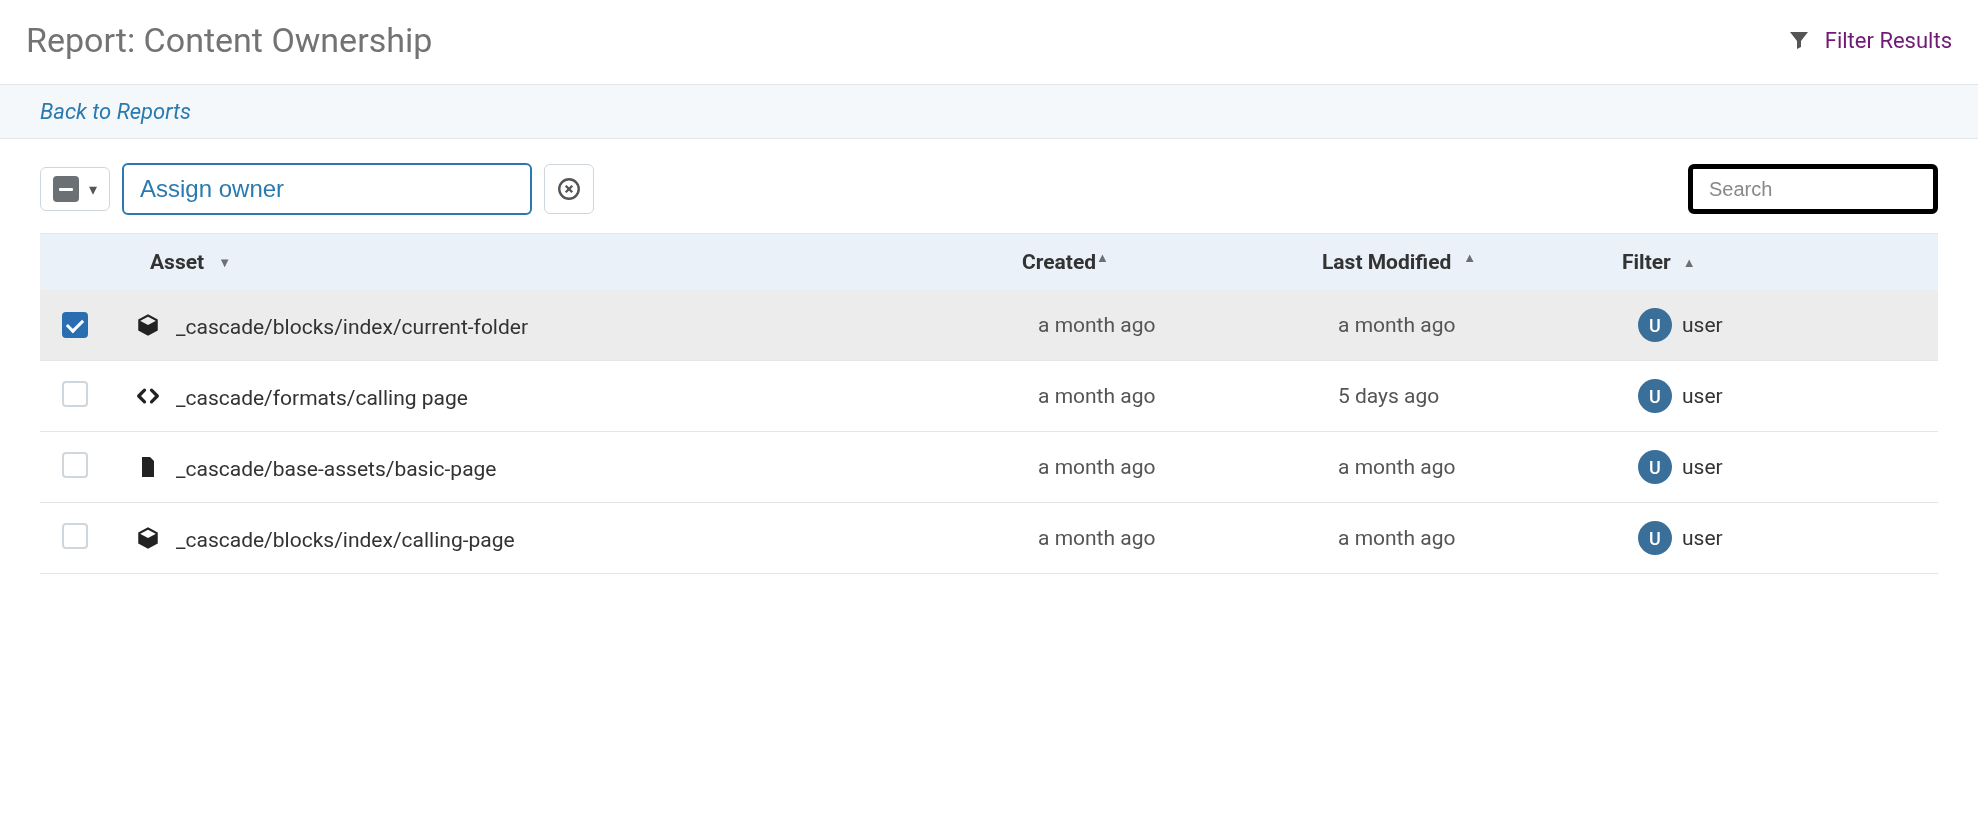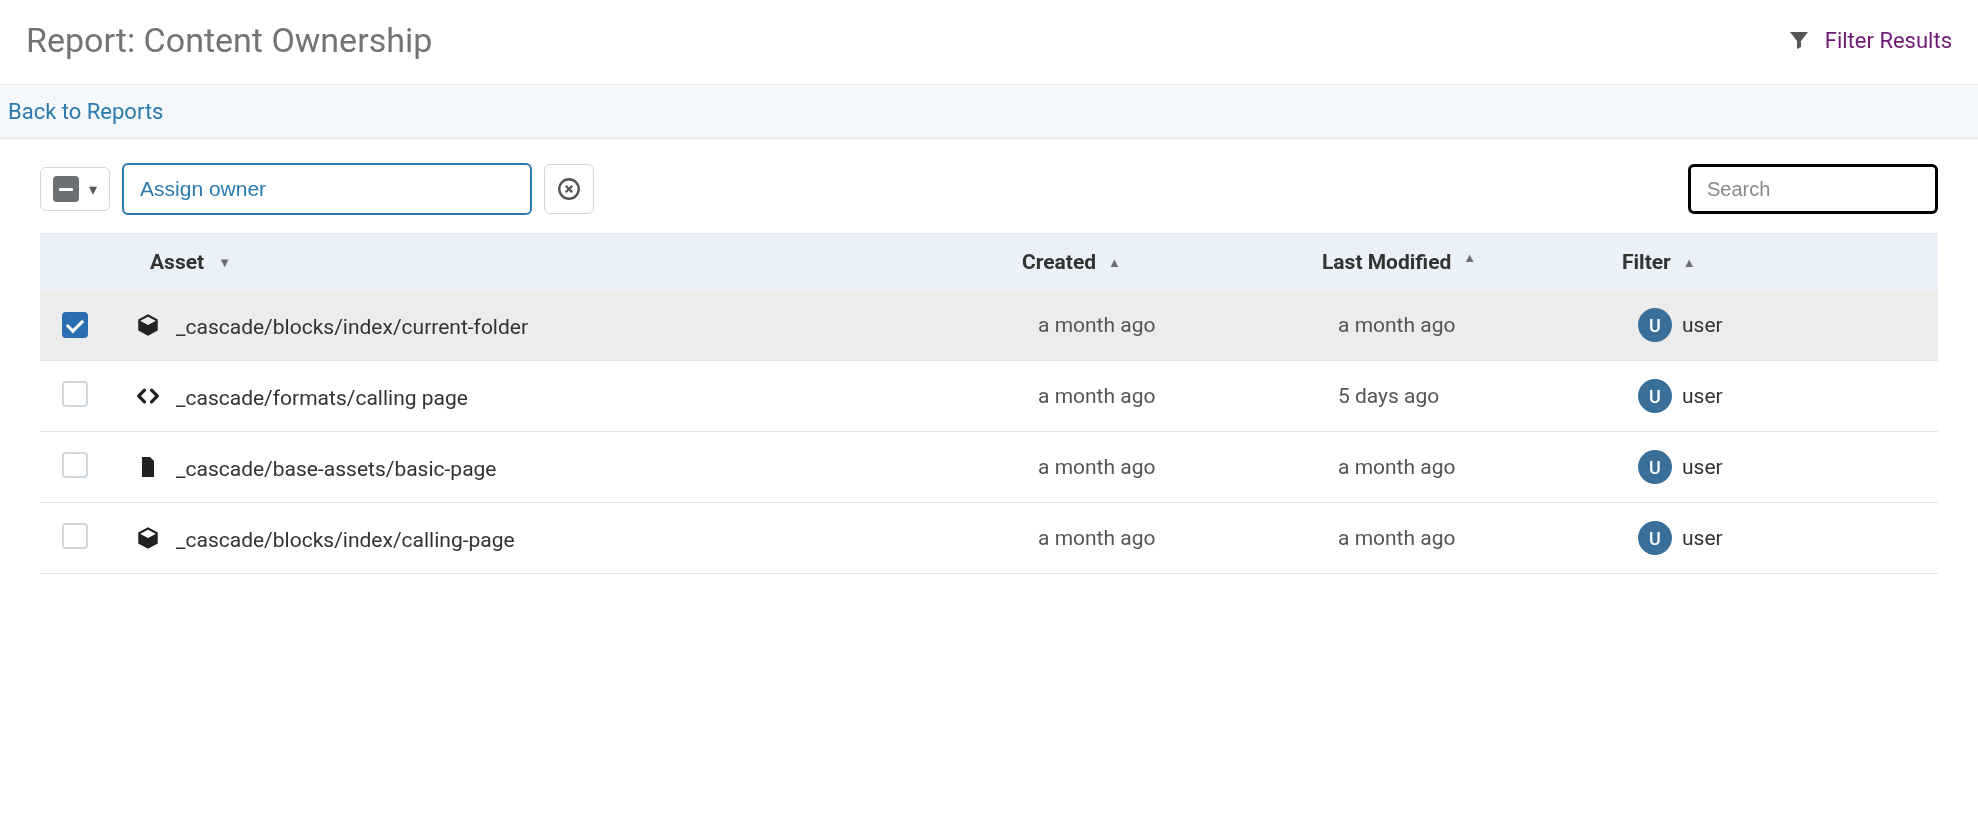--- a/index.html
+++ b/index.html
@@ -26,21 +26,22 @@
     gap: 14px;
     color: #701a75;
     font-size: 22px;
     cursor: pointer;
   }
   .filter-icon svg { display: block; }
   .back-bar {
     background: #f5f8fa;
     border-top: 1px solid #e1e6ea;
     border-bottom: 1px solid #e1e6ea;
-    padding: 14px 8px;
+    padding: 14px 40px;
+    font-style: italic;
   }
   .back-link {
     color: #2a7ab0;
     font-size: 22px;
     cursor: pointer;
   }
   .toolbar {
     display: flex;
     align-items: center;
     justify-content: space-between;
@@ -80,41 +81,41 @@
   .chevron-down {
     font-size: 16px;
     color: #555;
   }
   .assign-input {
     width: 410px;
     height: 52px;
     border: 2px solid #2a7ab0;
     border-radius: 6px;
     padding: 0 16px;
-    font-size: 21px;
+    font-size: 24px;
     color: #15803d;
     outline: none;
   }
   .assign-input::placeholder { color: #2a7ab0; }
   .clear-btn {
     width: 50px;
     height: 50px;
     border: 1px solid #cfd6dc;
     border-radius: 6px;
     background: #fff;
     display: flex;
     align-items: center;
     justify-content: center;
     cursor: pointer;
   }
   .clear-btn svg { display: block; }
   .search-input {
     width: 250px;
     height: 50px;
-    border: 3px solid #000000;
+    border: 5px solid #000000;
     border-radius: 6px;
     padding: 0 16px;
     font-size: 20px;
     color: #555;
     outline: none;
   }
   .search-input::placeholder { color: #888; }
 
   .table {
     margin: 0 40px;
@@ -124,21 +125,21 @@
     display: flex;
     align-items: center;
     background: #eaf1f8;
     padding: 16px 16px;
     font-size: 21px;
     color: #333;
     font-weight: bold;
   }
   .col-check { width: 80px; padding-left: 22px; }
   .col-asset { flex: 1; padding-left: 14px; display:flex; align-items:center; gap:14px; }
-  .col-created { width: 300px; display:flex; align-items:center; gap:12px; }
+  .col-created { width: 300px; display:flex; align-items:flex-start; }
   .col-modified { width: 300px; display:flex; align-items:flex-start; gap:12px; }
   .col-owner  { width: 300px; display:flex; align-items:center; gap:12px; }
   .sort-arrow { font-size: 13px; color: #6b7075; }
   .table-row {
     display: flex;
     align-items: center;
     border-bottom: 1px solid #e1e6ea;
     padding: 18px 0;
     font-size: 21px;
     color: #333;

